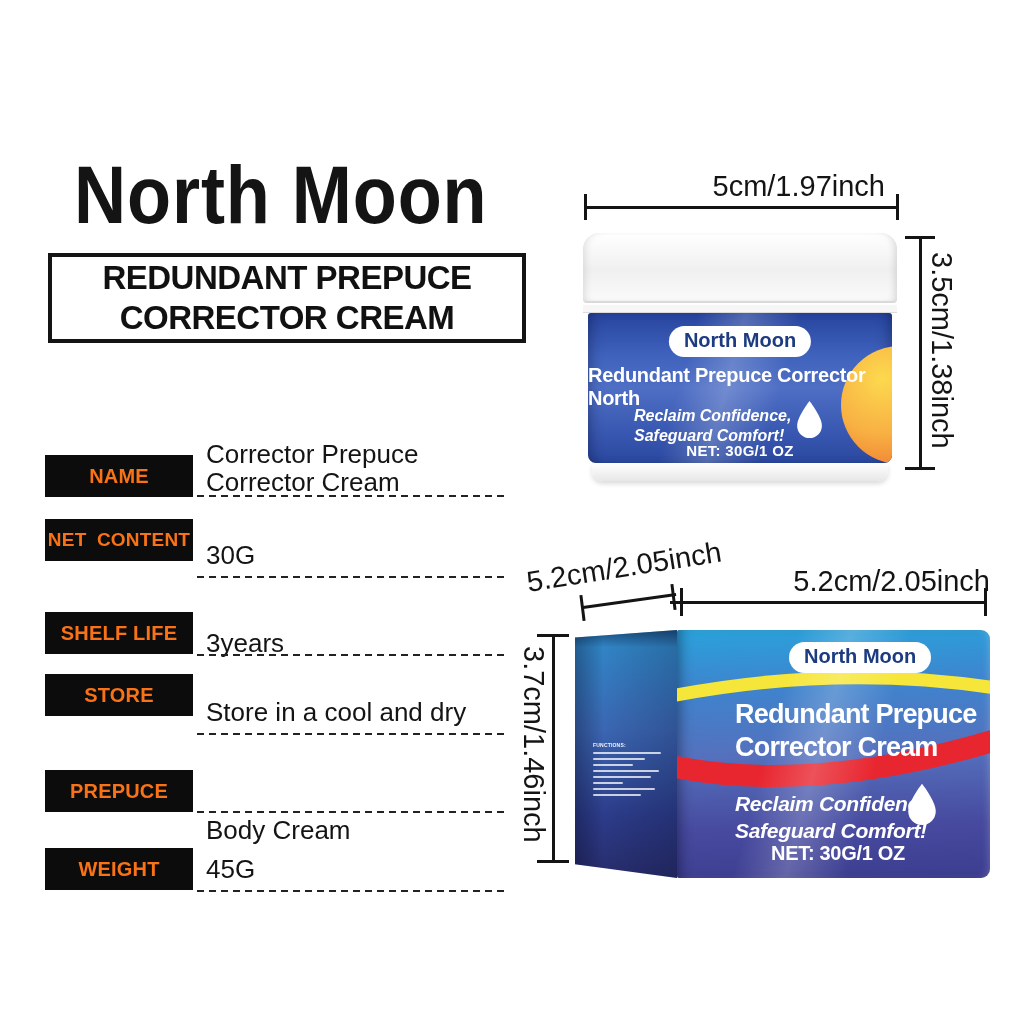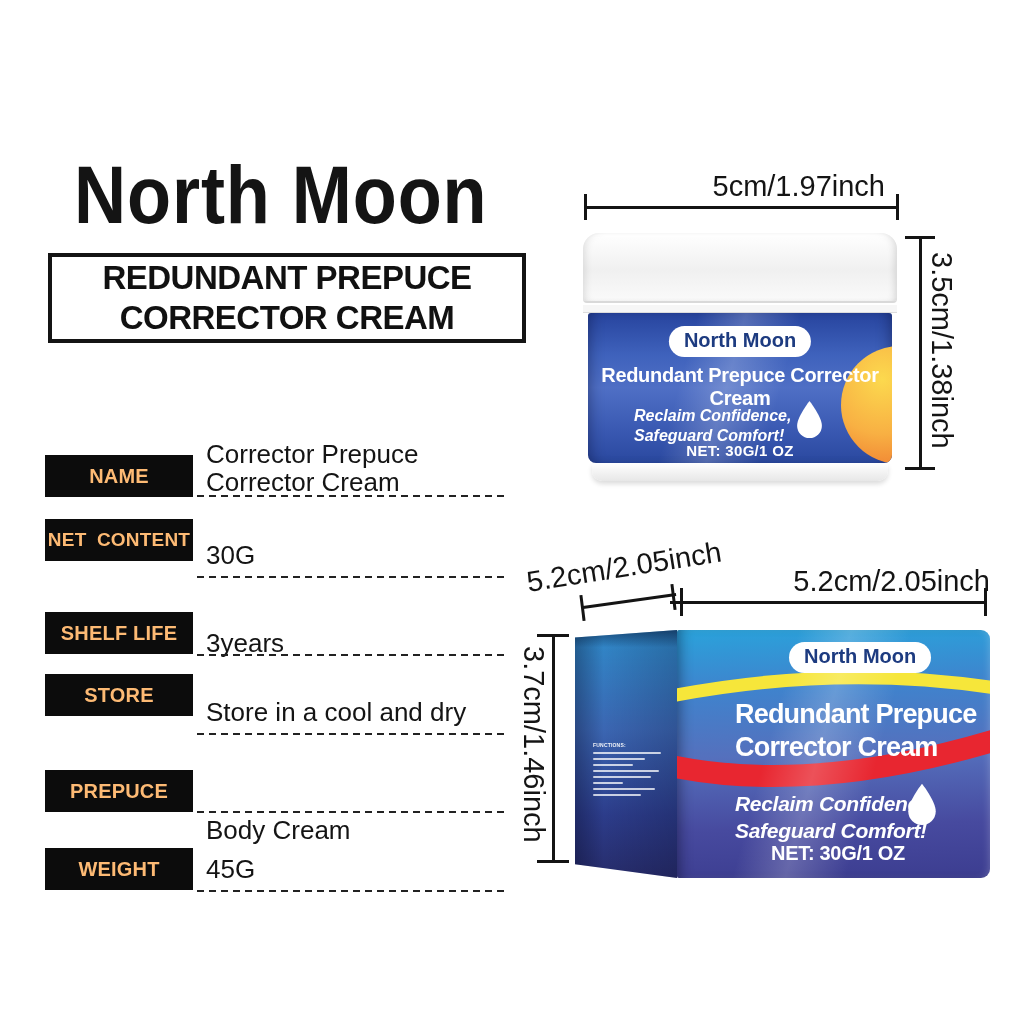--- a/index.html
+++ b/index.html
@@ -19,21 +19,21 @@
   .title-box {
     position:absolute; left:48px; top:253px; width:478px; height:90px;
     border:4px solid #141414; display:flex; flex-direction:column;
     align-items:center; justify-content:center;
   }
   .title-box div { font-size:33px; font-weight:bold; line-height:40px; letter-spacing:-0.5px; }
 
   
   .spec-label {
     position:absolute; left:45px; width:148px; height:42px; background:#0c0c0c;
-    color:#fdba74; font-weight:bold; font-size:20px; letter-spacing:0.2px;
+    color:#f97316; font-weight:bold; font-size:20px; letter-spacing:0.2px;
     display:flex; align-items:center; justify-content:center; white-space:nowrap;
   }
   .spec-label.tight { font-size:19px; word-spacing:5px; }
   .spec-value {
     position:absolute; left:206px; width:250px;
     font-size:26px; line-height:28px; color:#141414;
   }
   .spec-dash {
     position:absolute; left:197px; width:308px; height:2px;
     background:repeating-linear-gradient(90deg,#222 0 7px,transparent 7px 12px);
@@ -72,21 +72,21 @@
   }
   .sheen {
     position:absolute; inset:0;
     background:linear-gradient(105deg, rgba(255,255,255,0) 32%, rgba(255,255,255,.20) 46%, rgba(255,255,255,0) 62%);
   }
   .brand-pill {
     position:absolute; background:#fff; border-radius:18px;
     color:#1d3b80; font-weight:800; white-space:nowrap;
   }
   .jar-pill { left:50%; transform:translateX(-50%); top:13px; font-size:20px; padding:3px 15px 5px; }
-  .jar-title { position:absolute; left:0; top:51px; width:100%; text-align:center;
+  .jar-title { position:absolute; left:0; top:51px; width:100%; 
     color:#fff; font-weight:bold; font-size:20px; line-height:23px; letter-spacing:-0.3px; }
   .jar-tagline { position:absolute; left:46px; top:93px; color:#fff;
     font-style:italic; font-size:16px; line-height:20px; font-weight:600; }
   .jar-net { position:absolute; left:0; top:129px; width:100%; text-align:center;
     color:#fff; font-weight:bold; font-size:15px; letter-spacing:.3px; }
   .jar-base {
     position:absolute; left:592px; top:463px; width:296px; height:18px;
     background:linear-gradient(180deg,#ffffff 0%,#e7e7e7 100%);
     border-radius:3px 3px 10px 10px; box-shadow:0 3px 5px rgba(0,0,0,.14);
   }
@@ -170,21 +170,21 @@
 
   <div>
     <div class="jar-lid"></div>
     <div class="jar-collar"></div>
     <div class="jar-body">
       <div class="jar-blob"></div>
       <div class="sheen"></div>
       <div class="brand-pill jar-pill">North Moon</div>
       <div class="jar-title">
         <div>Redundant Prepuce Corrector</div>
-        <div>Cream</div>
+        <div>North</div>
       </div>
       <div class="jar-tagline">
         <div>Reclaim Confidence,</div>
         <div>Safeguard Comfort!</div>
       </div>
       <svg class="drop-icon" style="left:208px;top:87px" width="27" height="40" viewBox="0 0 24 34">
         <path d="M12 0 C12 0 1 14 1 22 a11 11 0 0 0 22 0 C23 14 12 0 12 0 Z" fill="#ffffff"></path>
       </svg>
       <div class="jar-net">NET: 30G/1 OZ</div>
     </div>

